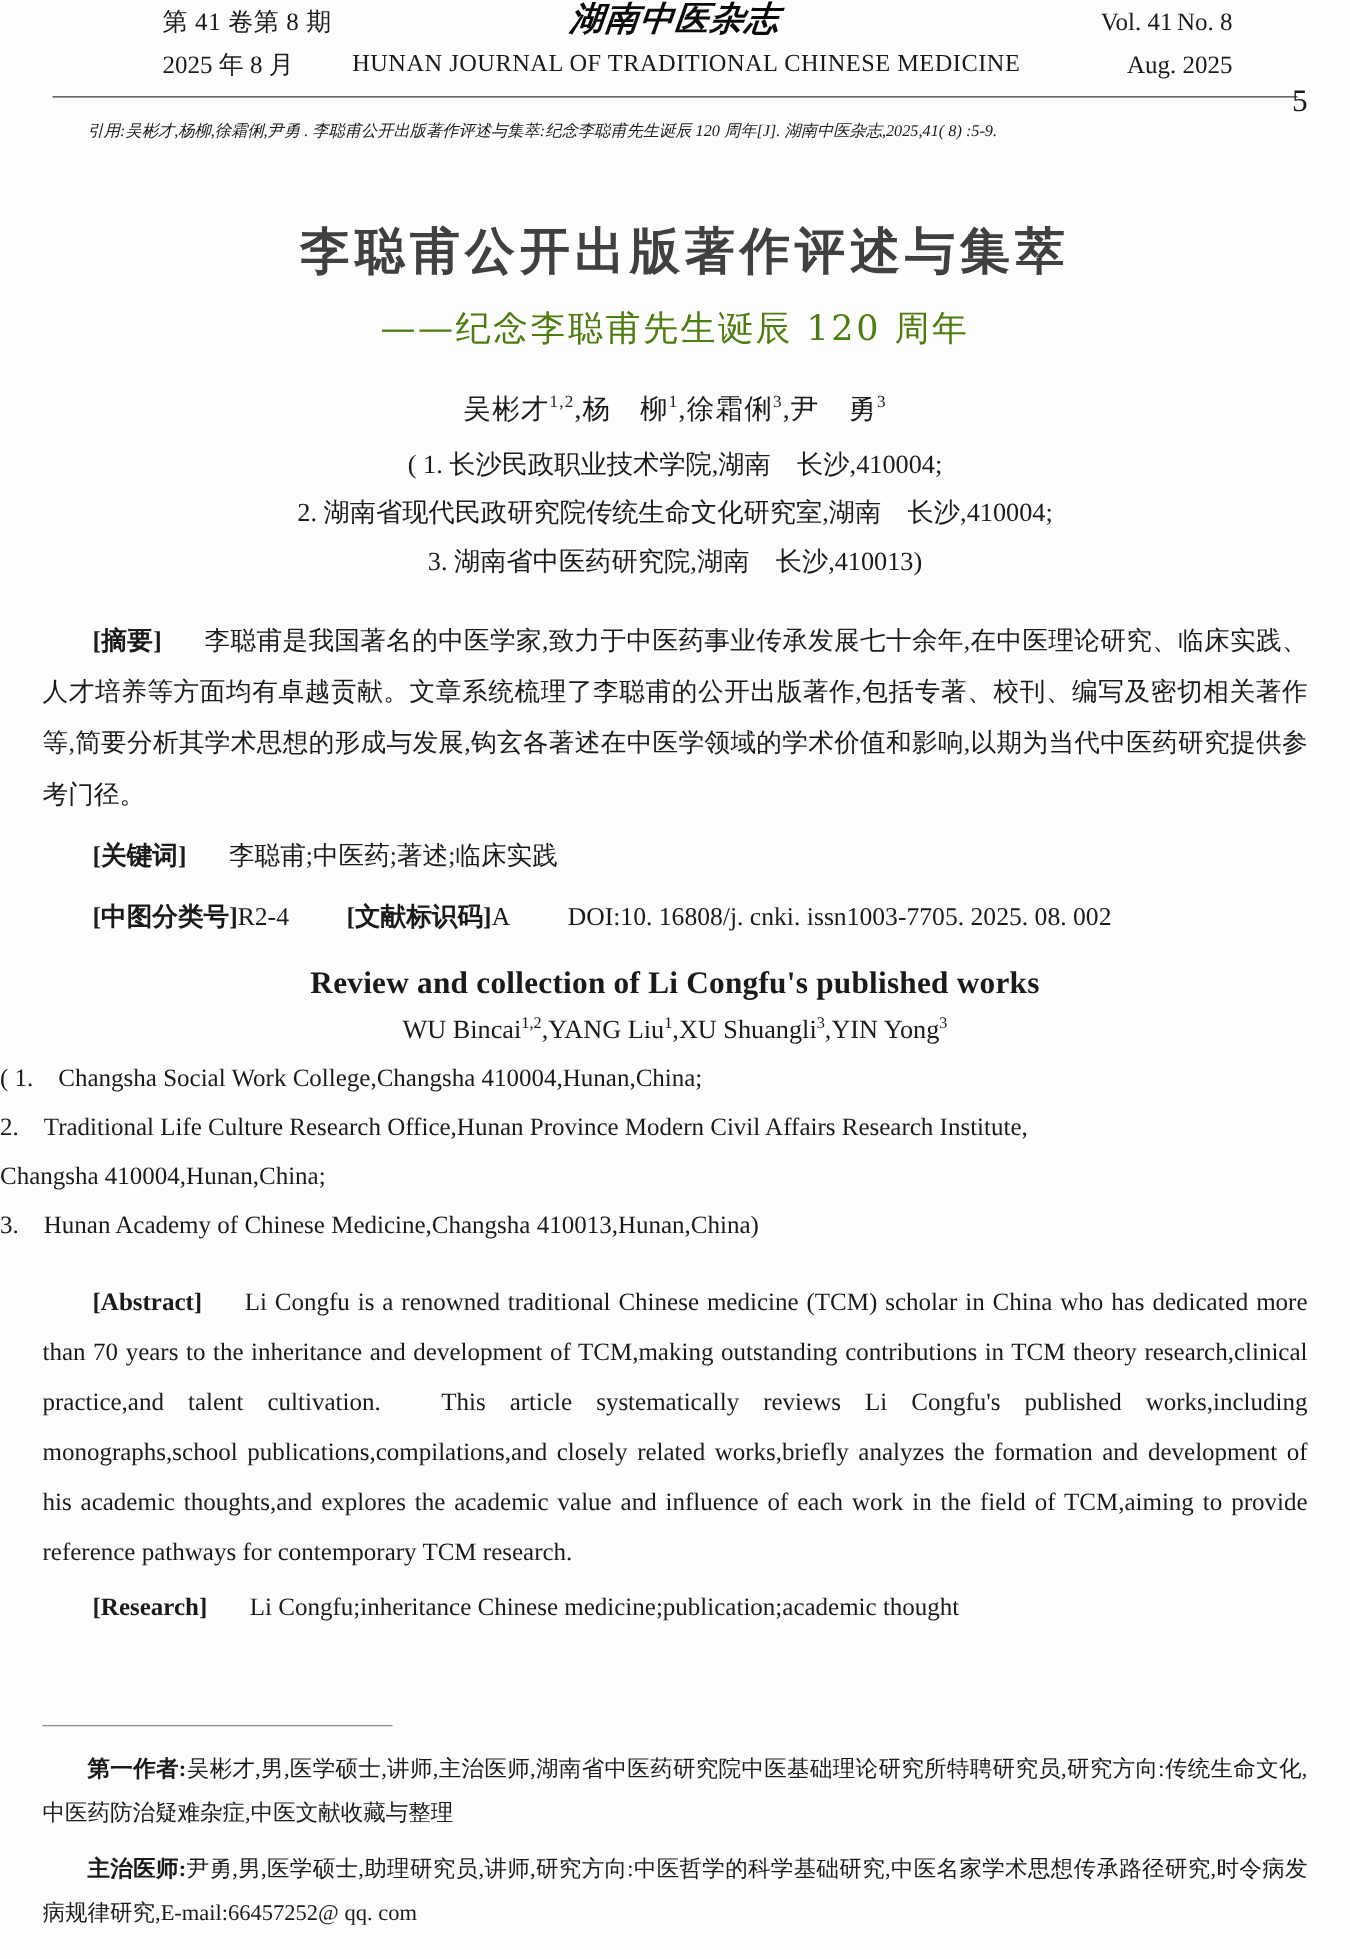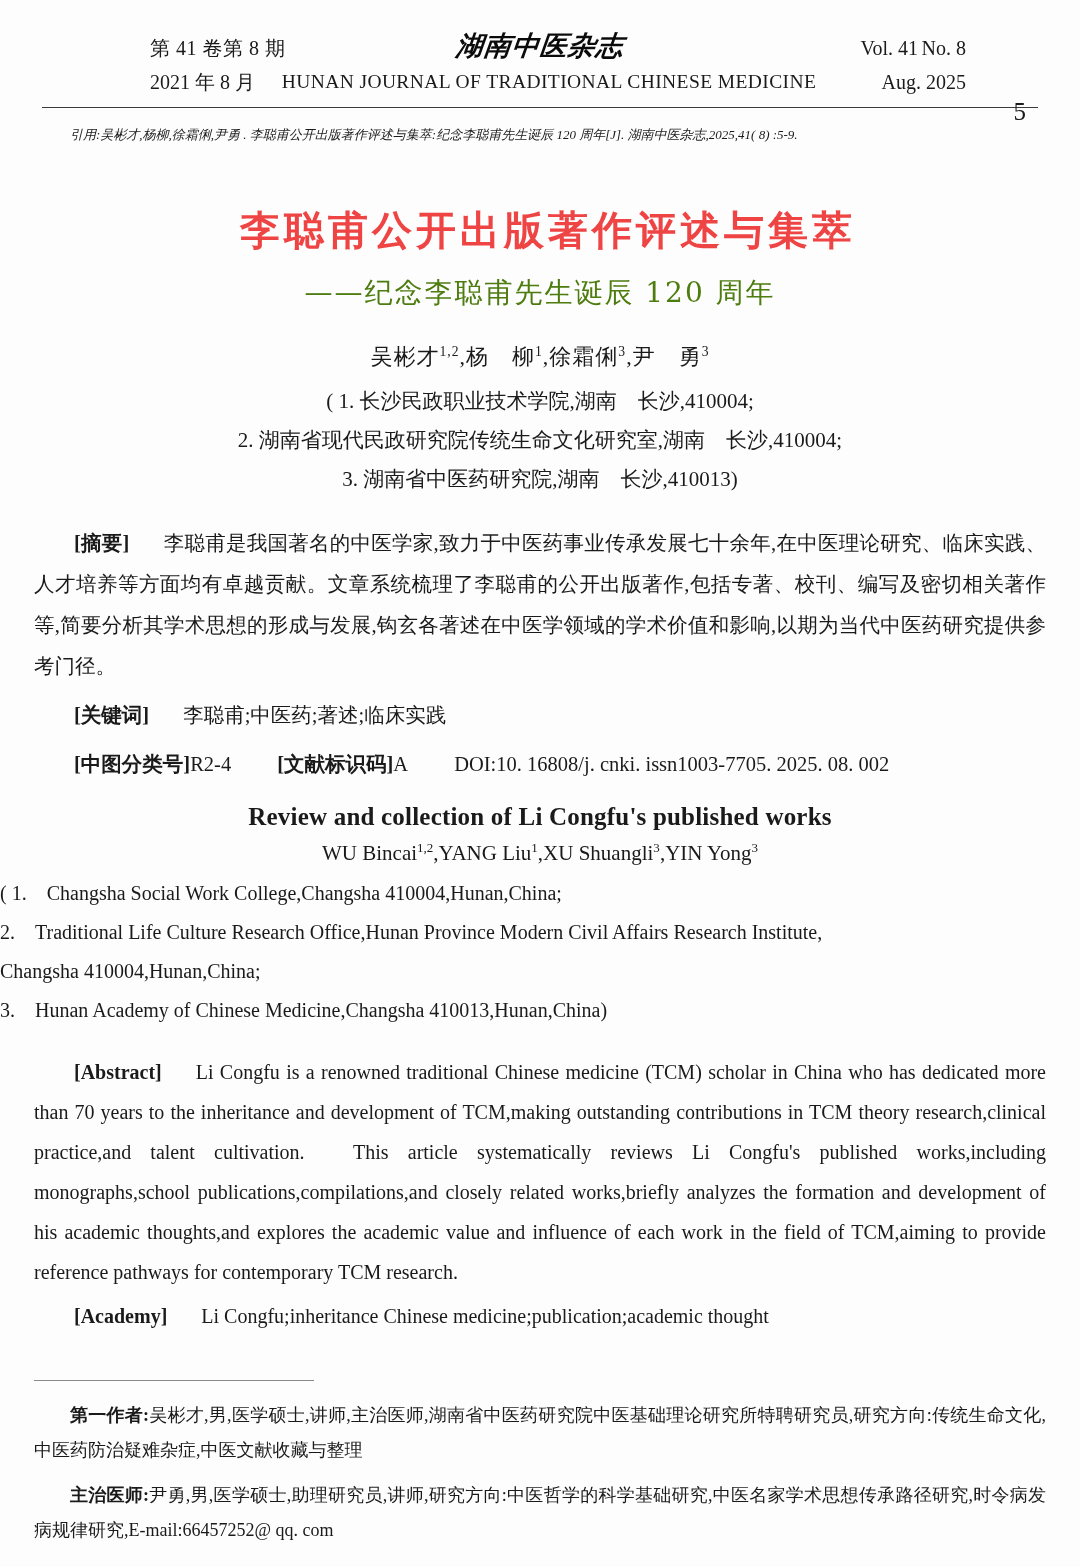--- a/index.html
+++ b/index.html
@@ -19,22 +19,22 @@
     margin: 0 auto;
     background: #fdfdfd;
     box-sizing: border-box;
     padding: 0;
     overflow: hidden;
   }
 
   
   .masthead {
     position: relative;
-    margin: 0 54px;
-    padding-top: 31px;
+    margin: 0 34px;
+    padding-top: 1px;
     height: 70px;
   }
   .mh-row {
     position: relative;
     height: 34px;
     line-height: 34px;
   }
   .mh-left {
     position: absolute;
     left: 96px;
@@ -110,21 +110,21 @@
   }
 
   
   .title-cn {
     margin-top: 56px;
     text-align: center;
     font-family: "DejaVu Serif", "Liberation Serif", serif;
     font-weight: bold;
     font-size: 40px;
     letter-spacing: 4px;
-    color: #ef4444;
+    color: #404040;
     margin-left: 16px;
   }
   .subtitle-cn {
     margin-top: 16px;
     text-align: center;
     font-size: 28px;
     letter-spacing: 2px;
     color: #4d7c0f;
     font-family: "DejaVu Serif", "Liberation Serif", serif;
   }
@@ -230,21 +230,21 @@
 <div class="page">
 
   <div class="masthead">
     <div class="mh-row">
       <span class="mh-left">第 41 卷第 8 期</span>
       <span class="mh-logo">湖南中医杂志</span>
       <span class="mh-right">Vol. 41</span>
       <span class="mh-right-2">No. 8</span>
     </div>
     <div class="mh-row">
-      <span class="mh-left-2">2021 年 8 月</span>
+      <span class="mh-left-2">2025 年 8 月</span>
       <span class="mh-journal-en">HUNAN JOURNAL OF TRADITIONAL CHINESE MEDICINE</span>
       <span class="mh-right-2">Aug. 2025</span>
       <span class="mh-pageno">5</span>
     </div>
   </div>
   <hr class="mh-rule">
 
   <div class="citation">引用:吴彬才,杨柳,徐霜俐,尹勇 . 李聪甫公开出版著作评述与集萃:纪念李聪甫先生诞辰 120 周年[J]. 湖南中医杂志,2025,41( 8) :5-9.</div>
 
   <div class="title-cn">李聪甫公开出版著作评述与集萃</div>
@@ -279,21 +279,21 @@
       <div>2.　Traditional Life Culture Research Office,Hunan Province Modern Civil Affairs Research Institute,</div>
       <div>Changsha 410004,Hunan,China;</div>
       <div>3.　Hunan Academy of Chinese Medicine,Changsha 410013,Hunan,China)</div>
     </div>
 
   <div class="abs-en">
     <span class="lbl">[Abstract]</span><span class="gap-md"></span><span>Li Congfu is a renowned traditional Chinese medicine (TCM) scholar in China who has dedicated more than 70 years to the inheritance and development of TCM,making outstanding contributions in TCM theory research,clinical practice,and talent cultivation.　This article systematically reviews Li Congfu's published works,including monographs,school publications,compilations,and closely related works,briefly analyzes the formation and development of his academic thoughts,and explores the academic value and influence of each work in the field of TCM,aiming to provide reference pathways for contemporary TCM research.</span>
   </div>
 
   <div class="kw-en">
-    <span class="lbl">[Academy]</span><span class="gap-md"></span><span>Li Congfu;inheritance Chinese medicine;publication;academic thought</span>
+    <span class="lbl">[Research]</span><span class="gap-md"></span><span>Li Congfu;inheritance Chinese medicine;publication;academic thought</span>
   </div>
 
   <hr class="fn-rule">
   <div class="footnotes">
     <p class="fn">
       <b>第一作者:</b><span>吴彬才,男,医学硕士,讲师,主治医师,湖南省中医药研究院中医基础理论研究所特聘研究员,研究方向:传统生命文化,中医药防治疑难杂症,中医文献收藏与整理</span>
     </p>
     <p class="fn">
       <b>主治医师:</b><span>尹勇,男,医学硕士,助理研究员,讲师,研究方向:中医哲学的科学基础研究,中医名家学术思想传承路径研究,时令病发病规律研究,E-mail:66457252@ qq. com</span>
     </p>

